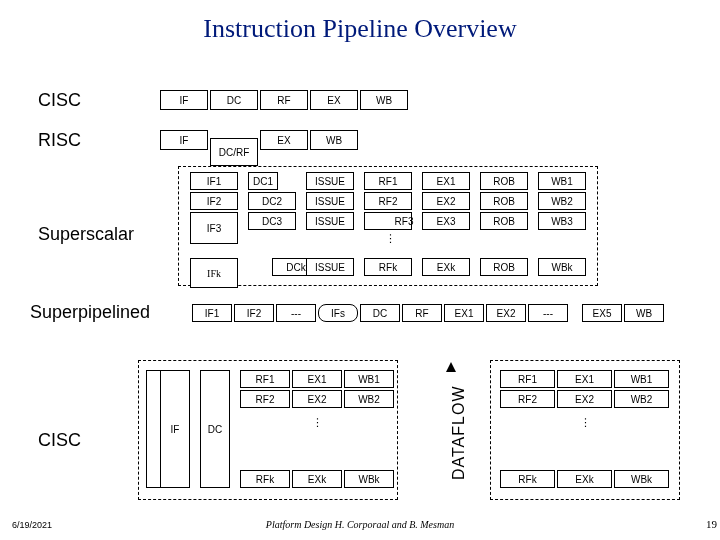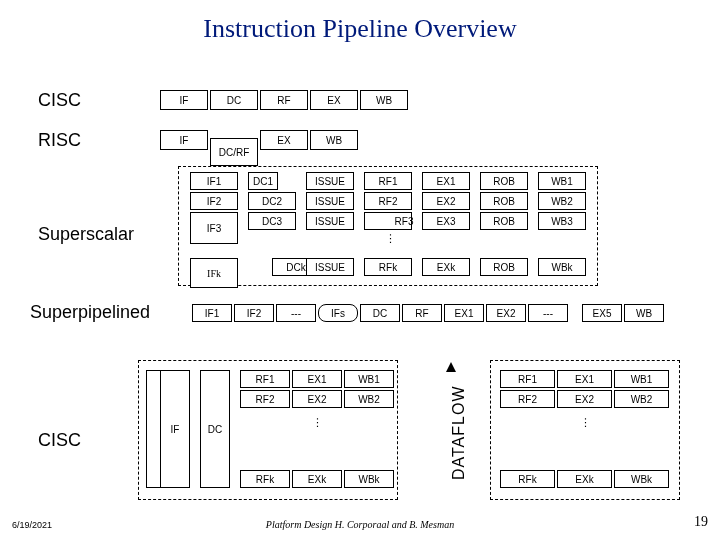--- a/index.html
+++ b/index.html
@@ -70,23 +70,23 @@
   .footer-center {
     position: absolute;
     bottom: 10px;
     width: 100%;
     text-align: center;
     font-style: italic;
     font-size: 10px;
   }
   .footer-page {
     position: absolute;
-    right: 12px;
+    right: 3px;
     bottom: 10px;
-    font-size: 14px;
+    font-size: 11px;
   }
 </style>
 </head>
 <body>
 
 <div class="title">Instruction Pipeline Overview</div>
 
 <div class="label" style="left:38px; top:90px;">CISC</div>
 <div class="label" style="left:38px; top:130px;">RISC</div>
 <div class="label" style="left:38px; top:204px;margin-top:20px;">Superscalar</div>

